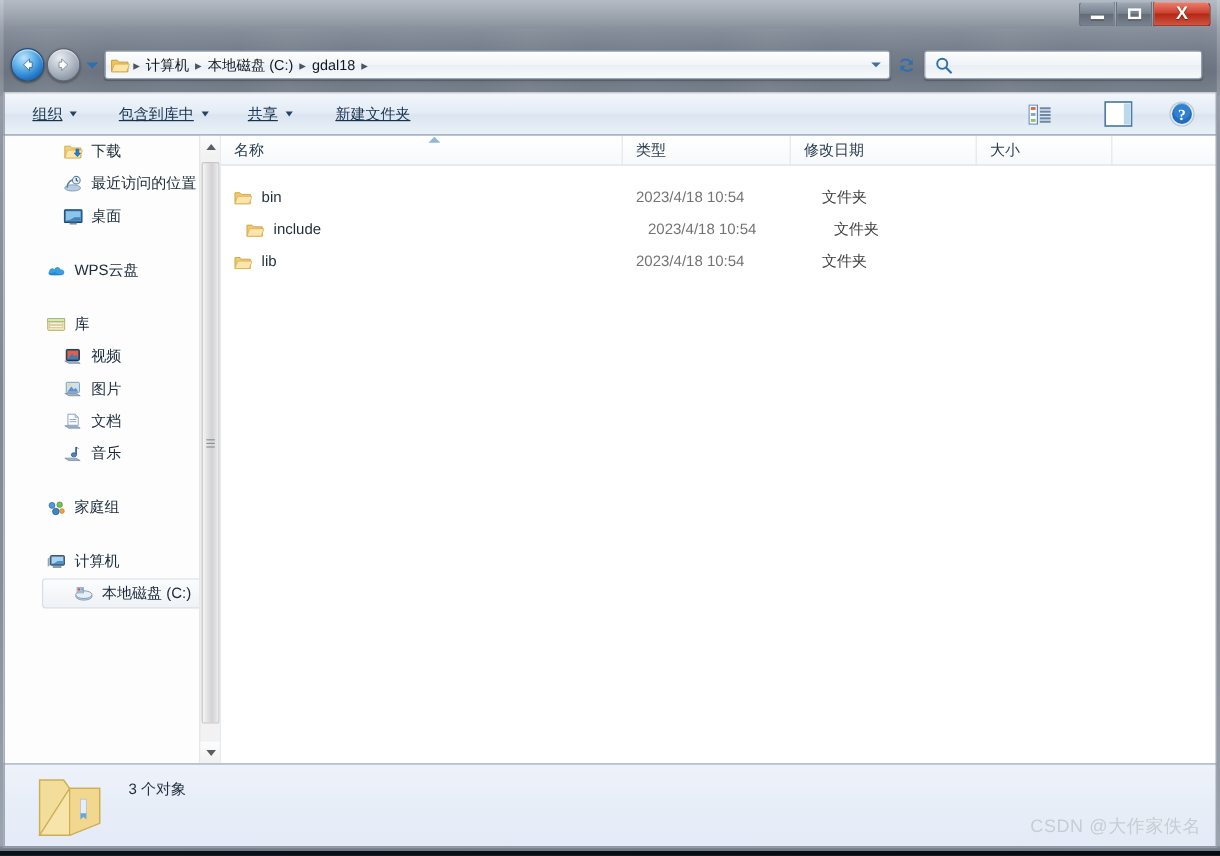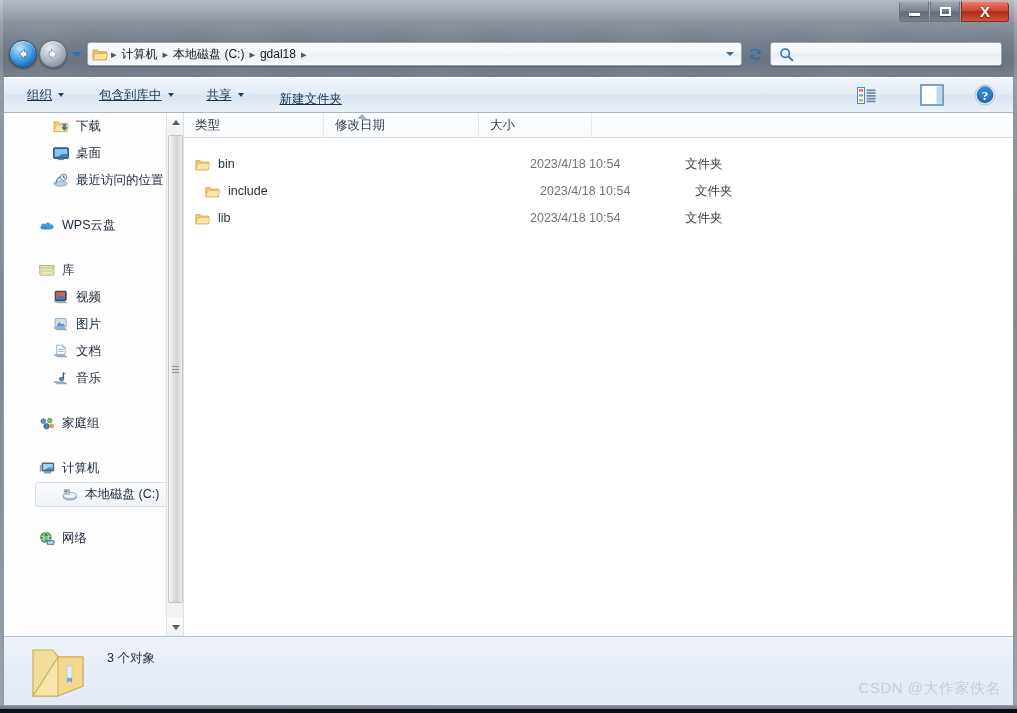--- a/index.html
+++ b/index.html
@@ -600,21 +600,21 @@
       <span class="tb-caret"></span>
     </div>
     <div class="tb-item" style="margin-left:15px;">
       <span>包含到库中</span>
       <span class="tb-caret"></span>
     </div>
     <div class="tb-item" style="margin-left:13px;">
       <span>共享</span>
       <span class="tb-caret"></span>
     </div>
-    <div class="tb-item" style="margin-left:16px;align-items:flex-end;">
+    <div class="tb-item" style="margin-left:16px;">
       <span>新建文件夹</span>
     </div>
 
     <div id="tb-right">
       <div class="tb-icon-btn">
         <svg width="19" height="17" viewBox="0 0 19 17">
           <rect x="0.5" y="0.5" width="7" height="16" fill="#ffffff" stroke="#5c86b4" stroke-width="1"></rect>
           <rect x="2" y="2.2" width="4" height="2.4" fill="#d96b4a"></rect>
           <rect x="2" y="7.2" width="4" height="2.4" fill="#7fa6d0"></rect>
           <rect x="2" y="12.1" width="4" height="2.4" fill="#9dbb6f"></rect>
@@ -656,40 +656,40 @@
               <path d="M1 2.8 L5.4 2.8 L6.7 4.3 L14.4 4.3 L14.4 12.6 L1 12.6 Z" fill="#f5cf7a" stroke="#cda23a" stroke-width="0.7"></path>
               <path d="M1 12.6 L3.3 6.1 L15.8 6.1 L13.5 12.6 Z" fill="#fce7ab" stroke="#d7ae4c" stroke-width="0.6"></path>
               <path d="M10.3 5.2 L12.7 5.2 L12.7 8.6 L14.2 8.6 L11.5 11.6 L8.8 8.6 L10.3 8.6 Z" fill="#2f7fc4" stroke="#1d5a94" stroke-width="0.5"></path>
             </svg>
           </span>
           <span>下载</span>
         </div>
 
         <div class="nav-item">
           <span class="ni-icon">
+            <svg width="16" height="15" viewBox="0 0 16 15">
+              <ellipse cx="7.5" cy="10.6" rx="6.6" ry="2.6" fill="#b8cde0" stroke="#7e99b4" stroke-width="0.7"></ellipse>
+              <path d="M3 10.4 C3 6.2 6 3.4 9.6 3.8" fill="none" stroke="#5d7fa3" stroke-width="1.3"></path>
+              <circle cx="10.6" cy="4.2" r="3.2" fill="#e8eef5" stroke="#5d7fa3" stroke-width="0.9"></circle>
+              <path d="M10.6 2.4 L10.6 4.4 L12.1 5.1" fill="none" stroke="#32516f" stroke-width="1"></path>
+            </svg>
+          </span>
+          <span>最近访问的位置</span>
+        </div>
+
+        <div class="nav-item">
+          <span class="ni-icon">
             <svg width="16" height="14" viewBox="0 0 16 14">
               <rect x="0.6" y="0.8" width="14.8" height="10.6" rx="0.8" fill="#2f6fa8" stroke="#1d4a74" stroke-width="0.9"></rect>
               <rect x="1.8" y="2.0" width="12.4" height="8.0" fill="#8fc4ea"></rect>
               <path d="M1.8 10 L14.2 10 L14.2 7 L9 7 L6 9 Z" fill="#3f83bb"></path>
               <rect x="5" y="11.6" width="6" height="1.5" fill="#7f8b97"></rect>
             </svg>
           </span>
           <span>桌面</span>
-        </div>
-
-        <div class="nav-item">
-          <span class="ni-icon">
-            <svg width="16" height="15" viewBox="0 0 16 15">
-              <ellipse cx="7.5" cy="10.6" rx="6.6" ry="2.6" fill="#b8cde0" stroke="#7e99b4" stroke-width="0.7"></ellipse>
-              <path d="M3 10.4 C3 6.2 6 3.4 9.6 3.8" fill="none" stroke="#5d7fa3" stroke-width="1.3"></path>
-              <circle cx="10.6" cy="4.2" r="3.2" fill="#e8eef5" stroke="#5d7fa3" stroke-width="0.9"></circle>
-              <path d="M10.6 2.4 L10.6 4.4 L12.1 5.1" fill="none" stroke="#32516f" stroke-width="1"></path>
-            </svg>
-          </span>
-          <span>最近访问的位置</span>
         </div>
       </div>
 
       <div class="nav-spacer"></div>
 
       <div class="nav-item root">
         <span class="ni-icon">
           <svg width="17" height="13" viewBox="0 0 17 13">
             <path d="M4.4 10.6 C1.8 10.6 0.8 8.6 2.1 7.2 C2.0 4.6 5.2 3.4 6.8 5.2 C7.8 2.6 11.6 2.8 12.2 5.6 C14.8 5.2 16.4 7.6 15.0 9.4 C14.3 10.3 13.2 10.6 12.0 10.6 Z" fill="#3d9bdf"></path>
             <path d="M4.4 10.6 C2.6 10.6 1.5 9.4 1.9 8.2 C3.4 9.1 5.6 9.0 7.0 7.8 C8.6 9.5 11.0 10.0 12.9 9.3 C12.6 10.1 11.6 10.6 10.6 10.6 Z" fill="#1f7fc4" opacity="0.75"></path>
@@ -799,53 +799,41 @@
             <rect x="3.0" y="2.0" width="2.3" height="2.0" fill="#d8453c"></rect>
             <rect x="5.6" y="2.0" width="2.0" height="2.0" fill="#5fa8e0"></rect>
             <rect x="3.0" y="4.4" width="4.6" height="1.2" fill="#8fb4d4"></rect>
           </svg>
         </span>
         <span>本地磁盘 (C:)</span>
       </div>
 
       <div class="nav-spacer"></div>
 
-      <div class="nav-item root">
-        <span class="ni-icon">
-          <svg width="17" height="15" viewBox="0 0 17 15">
-            <circle cx="7.4" cy="6.4" r="5.6" fill="#3f9a52" stroke="#2a6d39" stroke-width="0.8"></circle>
-            <path d="M2.0 5.0 C5.0 6.4 9.6 6.4 12.8 4.6" fill="none" stroke="#d6eedd" stroke-width="0.9"></path>
-            <path d="M2.2 8.6 C5.4 7.4 10.2 7.6 12.8 9.0" fill="none" stroke="#d6eedd" stroke-width="0.9"></path>
-            <ellipse cx="7.4" cy="6.4" rx="2.6" ry="5.6" fill="none" stroke="#d6eedd" stroke-width="0.9"></ellipse>
-            <rect x="8.6" y="9.6" width="7.4" height="4.4" rx="0.8" fill="#6d8aa6" stroke="#46607b" stroke-width="0.7"></rect>
-            <rect x="9.4" y="10.4" width="5.8" height="2.8" fill="#b9d4ea"></rect>
-          </svg>
-        </span>
-        <span>网络</span>
-      </div>
 
       <div id="side-scroll">
         <div class="sb-arrow">
           <div class="sb-tri-up"></div>
         </div>
         <div id="sb-thumb">
           <div id="sb-grip">
             <div></div>
               <div></div>
               <div></div>
           </div>
         </div>
         <div class="sb-arrow" style="position:absolute;bottom:0;left:0;">
           <div class="sb-tri-down"></div>
         </div>
       </div>
     </div>
 
     <div id="filepane">
       <div id="col-header">
+        <div class="col" style="width:335px;">名称</div>
         <div class="col" style="width:140px;">类型</div>
         <div class="col" style="width:155px;">修改日期</div>
         <div class="col" style="width:113px;">大小</div>
         <div class="col" style="flex:1;border-right:none;"></div>
         <div id="sort-indicator"></div>
       </div>
 
       <div id="rows">
         <div class="row">
           <div class="cell name" style="width:335px;">

